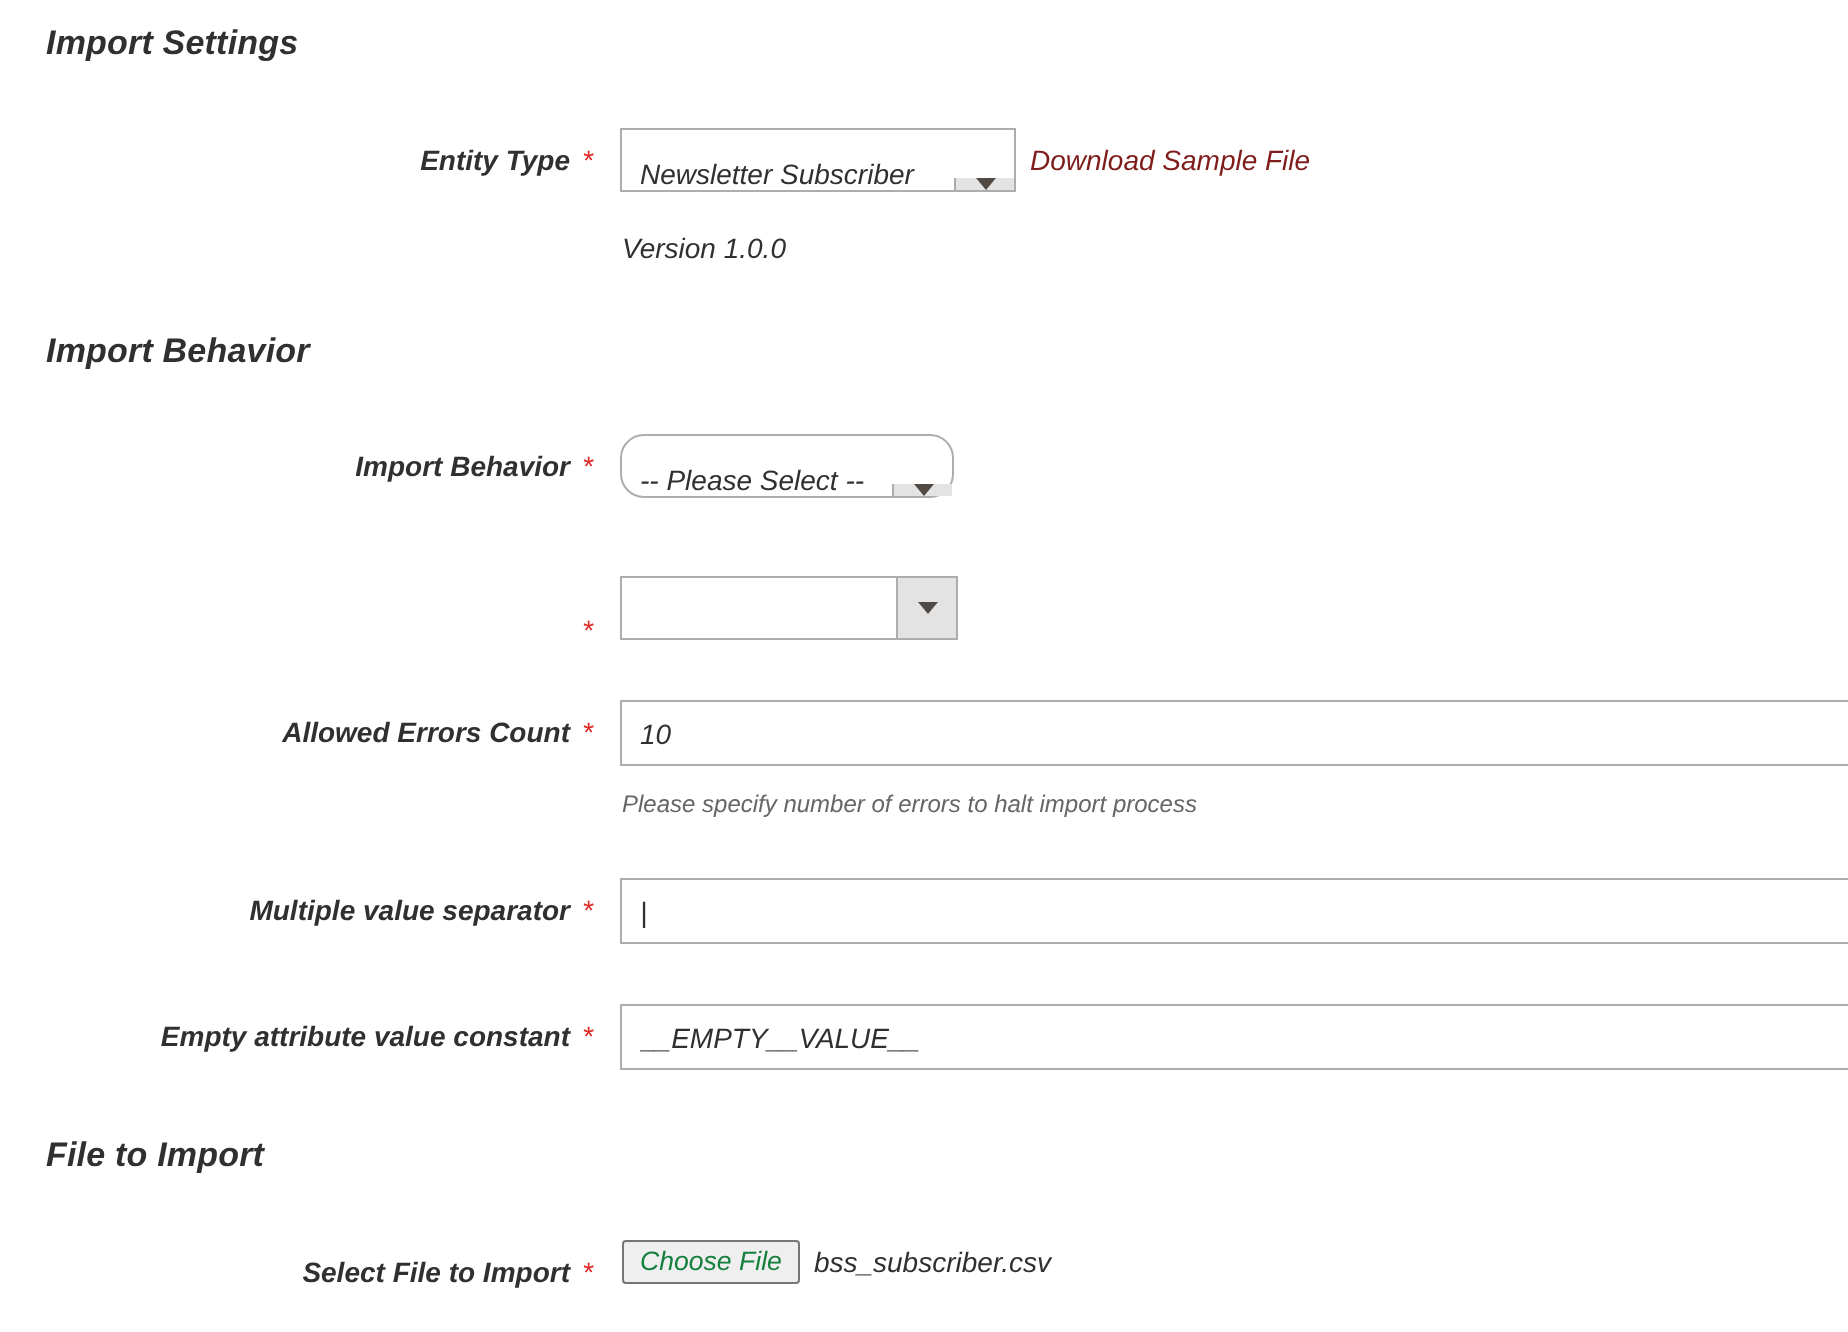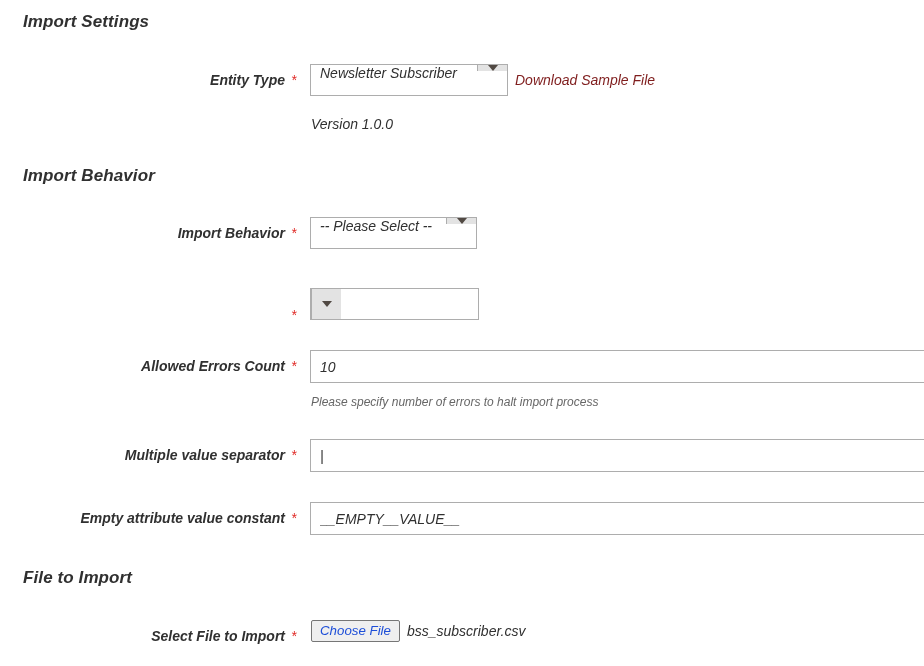--- a/index.html
+++ b/index.html
@@ -45,21 +45,21 @@
   }
 
   
   .select-box {
     position: absolute;
     left: 310px;
     height: 32px;
     border: 1px solid #adadad;
     background: #ffffff;
     display: flex;
-    align-items: flex-start;
+    align-items: flex-end;
   }
   .select-value {
     flex: 1 1 auto;
     display: flex;
     align-items: center;
     padding: 0 9px;
     font-size: 14px;
     color: #303030;
     white-space: nowrap;
     overflow: hidden;
@@ -119,21 +119,21 @@
     text-decoration: none;
     white-space: nowrap;
     cursor: pointer;
   }
 
   
   .file-row { position: absolute; left: 311px; display: flex; align-items: center; }
   .choose-file-btn {
     font-family: "Liberation Sans", sans-serif;
     font-size: 13.3px;
-    color: #1d4ed8;
+    color: #15803d;
     background: #efefef;
     border: 1px solid #767676;
     border-radius: 2px;
     padding: 2px 8px 3px 8px;
     line-height: normal;
     cursor: pointer;
   }
   .file-name {
     font-size: 14px;
     color: #303030;
@@ -163,21 +163,21 @@
   </div>
 
   <div class="version-note" style="top:116px;">Version 1.0.0</div>
 
   <div class="section-title" style="top:166px;">Import Behavior</div>
 
   <div class="field-row" style="top:217px;">
     <div class="field-label" style="top:8px;">Import Behavior</div>
     <div class="req-star" style="top:9px;">*</div>
 
-    <div class="select-box" style="top:0px; width:167px;">
+    <div class="select-box" style="top:0px; width:167px;border-radius:12px;">
       <div class="select-value">-- Please Select --</div>
       <div class="select-arrow">
         <span class="caret"></span>
       </div>
     </div>
   </div>
 
   <div class="field-row" style="top:288px;">
     <div class="req-star" style="top:20px;">*</div>
 

